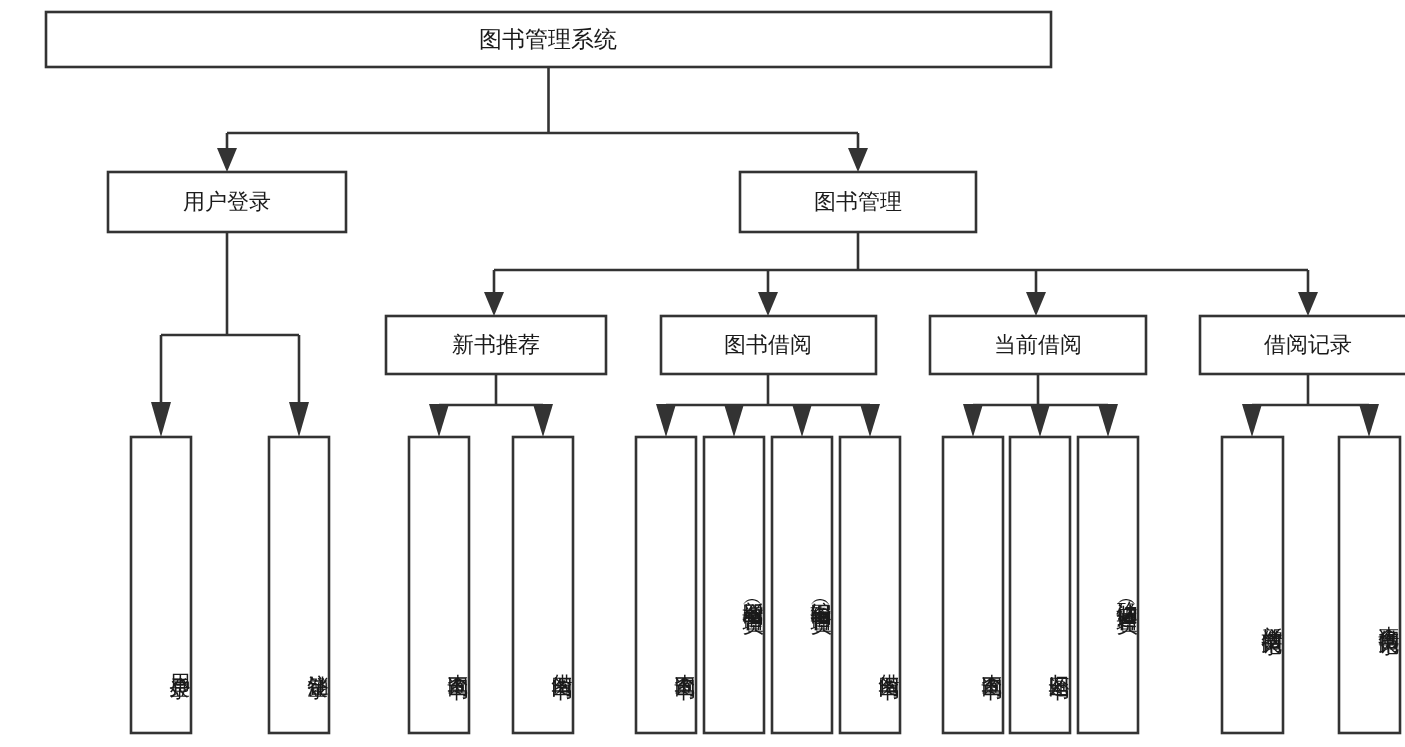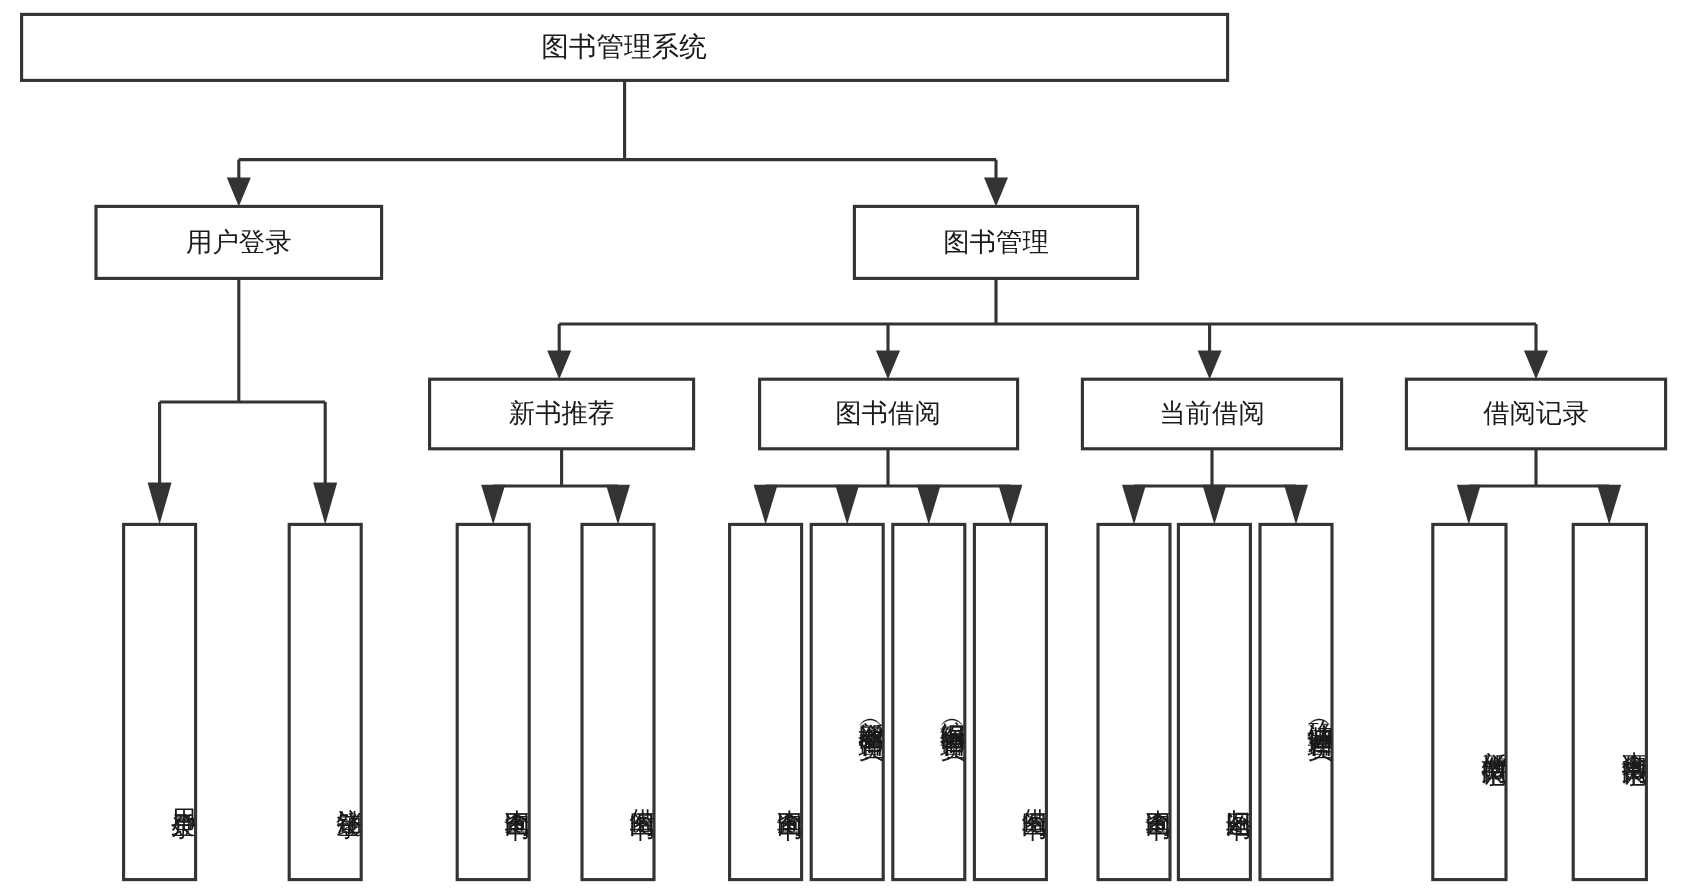--- a/index.html
+++ b/index.html
@@ -11,20 +11,21 @@
     width: 1405px;
     height: 747px;
     font-family: "Liberation Sans", "DejaVu Sans", sans-serif;
     overflow: hidden;
   }
   #diagram-root {
     position: relative;
     width: 1218px;
     height: 747px;
     background: #ffffff;
+    margin-left: 28px;
   }
   svg.flow-svg {
     position: absolute;
     left: 0;
     top: 0;
     width: 1405px;
     height: 747px;
   }
   .node-box {
     fill: #ffffff;

